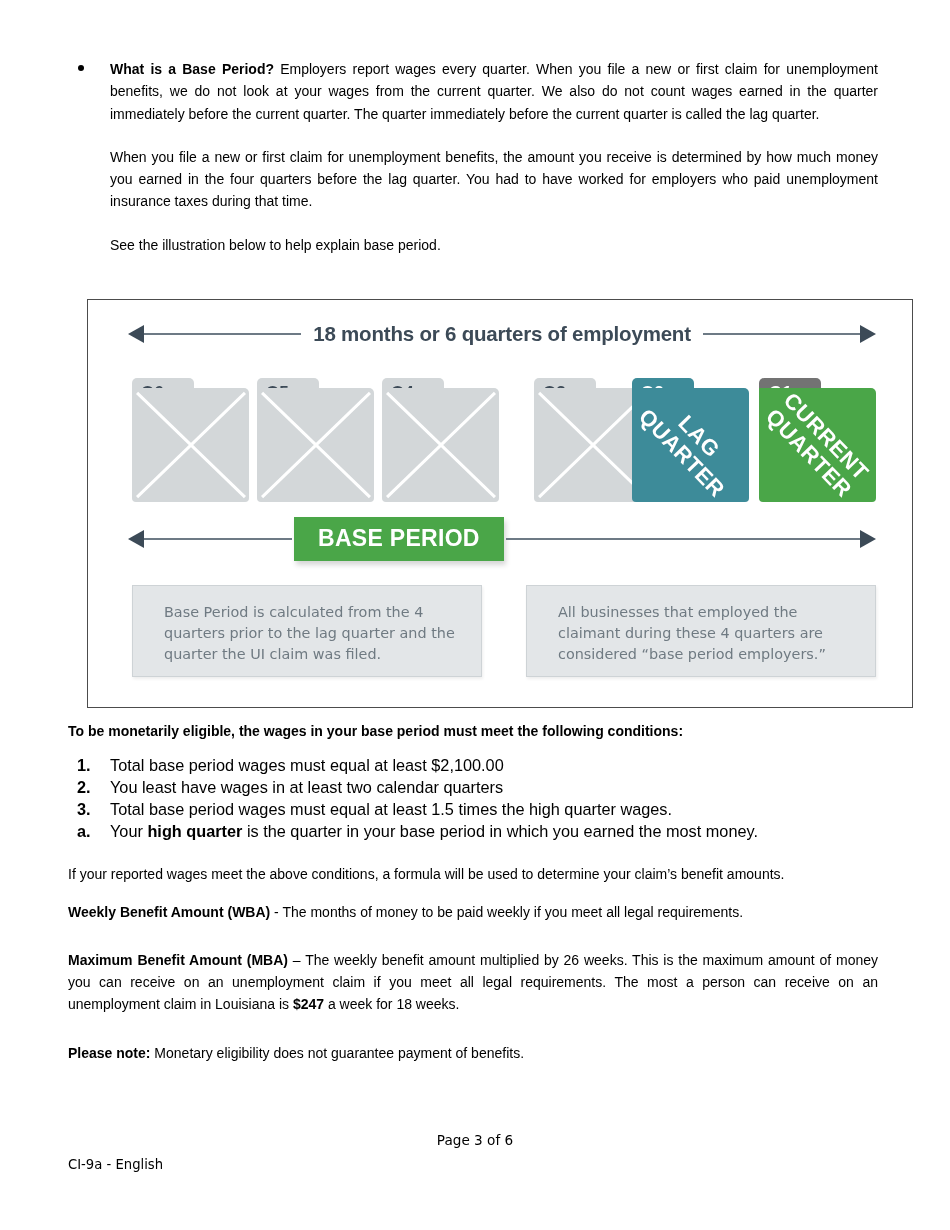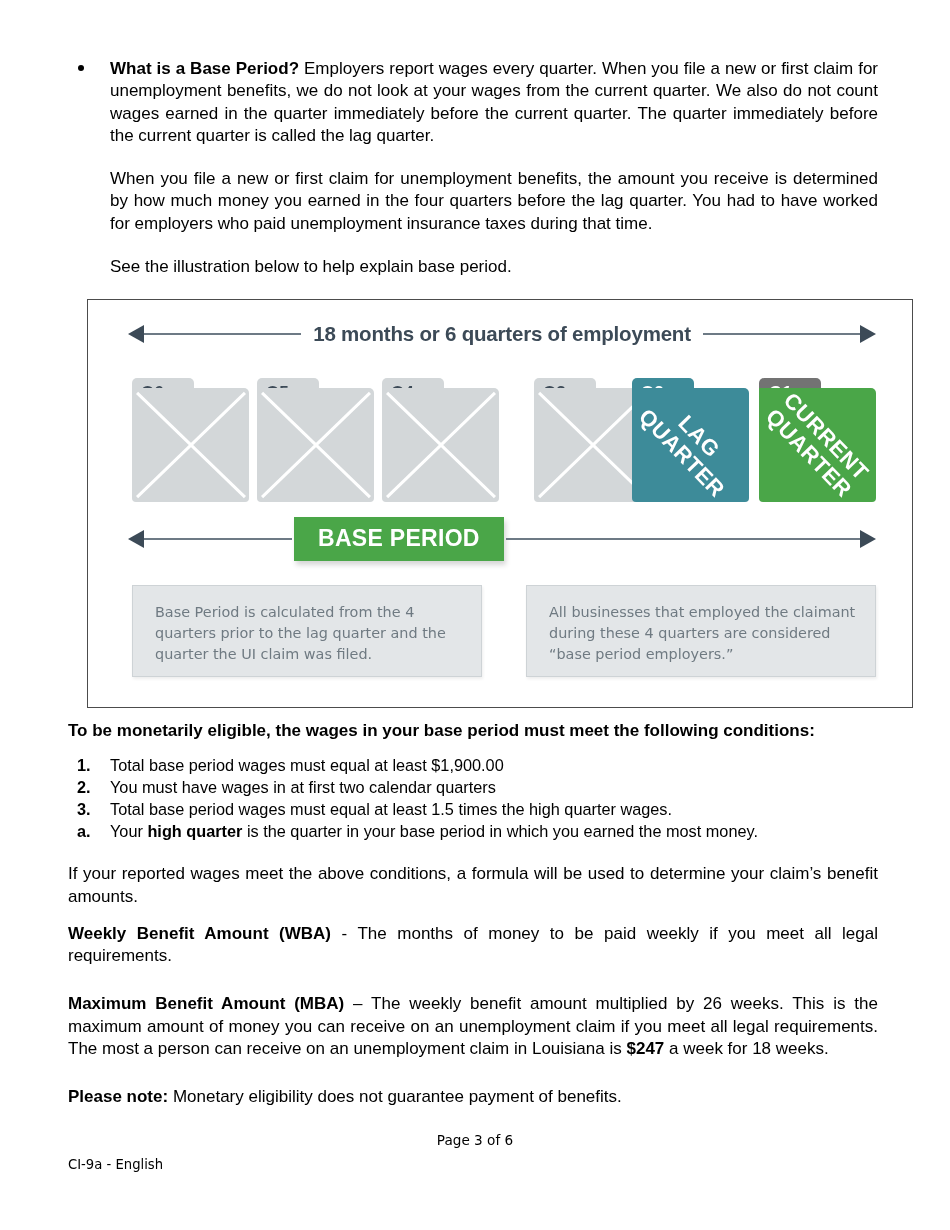--- a/index.html
+++ b/index.html
@@ -39,21 +39,21 @@
     position: absolute;
     left: 10px;
     top: 7px;
     width: 6px;
     height: 6px;
     border-radius: 50%;
     background: #000;
   }
   p {
     margin: 0;
-    font-size: 17px;
+    font-size: 14px;
     line-height: 22.3px;
   }
   .just { text-align: justify; }
   .bold { font-weight: bold; }
 
   .gap-sm { height: 15px; }
   .gap-md { height: 21px; }
   .gap-lg { height: 26px; }
 
   
@@ -232,20 +232,21 @@
   }
   .note {
     position: absolute;
     top: 0;
     width: 350px;
     height: 92px;
     background: #e3e6e8;
     border: 1px solid #ced3d6;
     box-sizing: border-box;
     box-shadow: 1px 2px 3px rgba(0,0,0,0.07);
+    padding-left: 9px;
   }
   .note-l { left: 0; }
   .note-r { left: 394px; }
   .note p {
     margin: 0;
     padding: 16px 18px 0 22px;
     font-size: 14.4px;
     line-height: 21px;
     color: #6f7a82;
     font-family: "DejaVu Sans", sans-serif;
@@ -428,25 +429,25 @@
     </div>
   </div>
 
   <div class="lower">
 
     <p class="just bold">To be monetarily eligible, the wages in your base period must meet the following conditions:</p>
 
     <ol class="conditions">
       <li>
         <span class="marker">1.</span>
-        <span>Total base period wages must equal at least $1,900.00</span>
+        <span>Total base period wages must equal at least $2,100.00</span>
       </li>
       <li>
         <span class="marker">2.</span>
-        <span>You must have wages in at first two calendar quarters</span>
+        <span>You least have wages in at least two calendar quarters</span>
       </li>
       <li>
         <span class="marker">3.</span>
         <span>Total base period wages must equal at least 1.5 times the high quarter wages.</span>
       </li>
       <li>
         <span class="marker">a.</span>
         <span>Your </span><span class="bold">high quarter</span><span> is the quarter in your base period in which you earned the most money.</span>
       </li>
     </ol>

